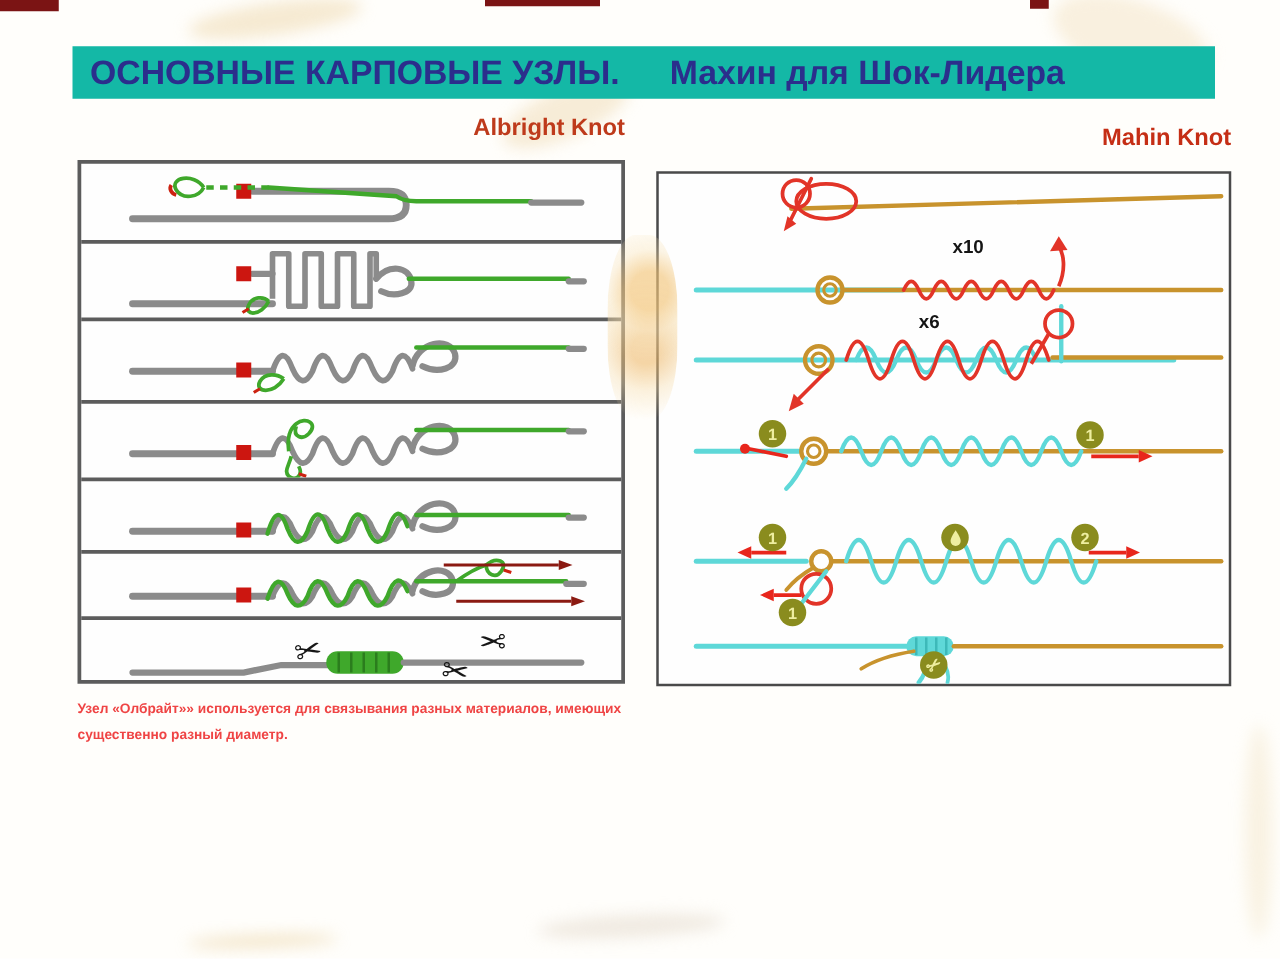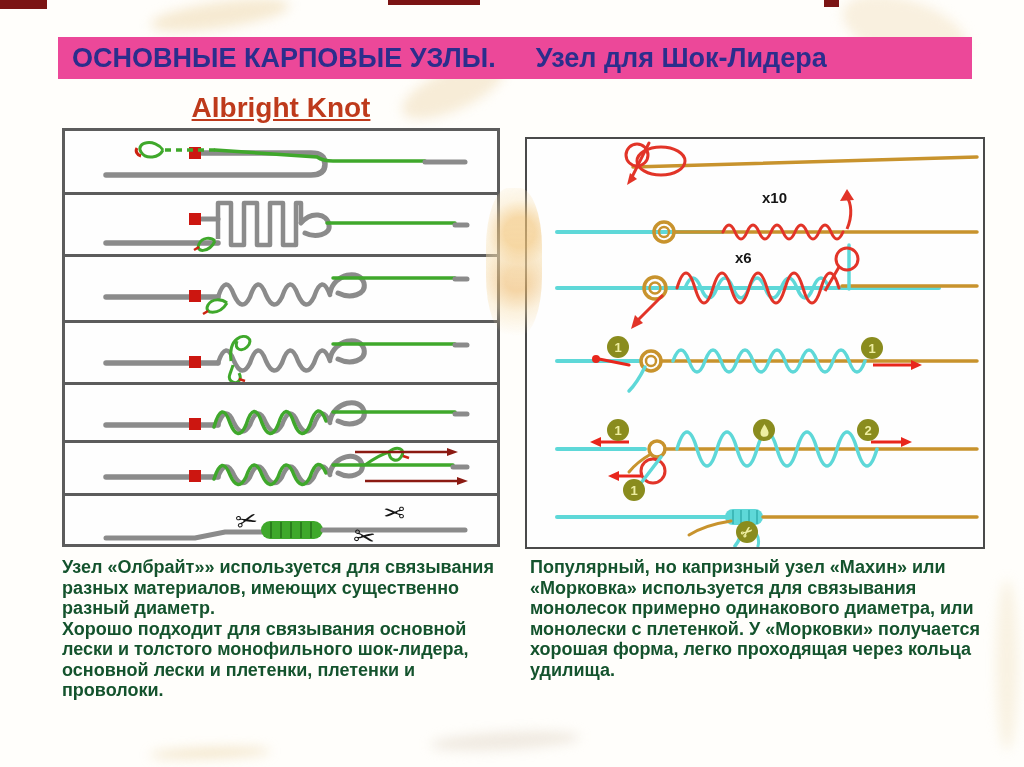--- a/index.html
+++ b/index.html
@@ -1,40 +1,40 @@
 <!DOCTYPE html>
 <html><head>
 <meta charset="utf-8">
 <style>
   html,body{margin:0;padding:0;background:#ffffff;}
   .slide{position:relative;width:1024px;height:767px;background:#fffefb;overflow:hidden;
          font-family:"Liberation Sans",sans-serif;}
   
   .streak{position:absolute;border-radius:50%;filter:blur(6px);pointer-events:none;}
   .edge-mark{position:absolute;background:#7b1414;}
-  .title-bar{position:absolute;left:58px;top:37px;width:914px;height:42px;background:#ec4899;
+  .title-bar{position:absolute;left:58px;top:37px;width:914px;height:42px;background:#14b8a6;
              display:flex;align-items:center;padding-left:14px;box-sizing:border-box;}
   .title-part{font-size:27px;font-weight:bold;color:#2b2e8c;white-space:nowrap;}
   .title-part.p2{margin-left:40px;}
-  .knot-heading{position:absolute;font-size:28px;font-weight:bold;text-align:center;text-decoration:underline;}
+  .knot-heading{position:absolute;font-size:19px;font-weight:bold;text-align:right;}
   .knot-heading.albright{left:62px;top:92px;width:438px;color:#be3a1b;}
   .knot-heading.mahin{left:527px;top:100px;width:458px;color:#c52e15;}
   .albright-box{position:absolute;left:62px;top:128px;width:438px;background:#fefefe;
                 border:3px solid #5c5c5c;z-index:2;box-sizing:border-box;}
   .apanel{position:relative;border-bottom:3px solid #5c5c5c;}
   .apanel:last-child{border-bottom:none;}
   .apanel svg{display:block;width:432px;}
   .mahin-box{position:absolute;left:525px;top:137px;width:460px;height:412px;background:#fefefe;
              border:2px solid #4a4a4a;z-index:2;box-sizing:border-box;}
   .mahin-box svg.mahin-svg{display:block;width:456px;height:408px;}
   .badge{position:absolute;width:22px;height:22px;border-radius:50%;background:#8a8c1e;
          color:#eeeea0;font-weight:bold;font-size:13px;display:flex;align-items:center;
          justify-content:center;z-index:3;}
   .coil-label{position:absolute;font-weight:bold;font-size:15px;color:#151515;z-index:3;}
-  .desc{position:absolute;font-size:18px;font-weight:bold;color:#14532d;line-height:20.5px;}
+  .desc{position:absolute;font-size:11px;font-weight:bold;color:#ef4444;line-height:20.5px;}
   .desc p{margin:0;}
   .desc.left{left:62px;top:557px;width:452px;}
   .desc.right{left:530px;top:557px;width:458px;}
   .gear{position:absolute;left:486px;top:188px;width:56px;height:148px;z-index:3;opacity:.75;
         background:
           radial-gradient(circle at 60% 30%, rgba(242,196,120,.85) 0 14%, rgba(247,224,178,.45) 30%, rgba(255,255,255,0) 52%),
           radial-gradient(circle at 55% 62%, rgba(238,186,110,.8) 0 12%, rgba(246,220,170,.5) 34%, rgba(255,255,255,0) 58%);
         border-radius:40%;pointer-events:none;}
 </style>
 </head>
@@ -48,24 +48,25 @@
   <div class="streak" style="left:430px;top:732px;width:150px;height:18px;background:rgba(225,215,200,.5);transform:rotate(-3deg);"></div>
   <div class="streak" style="left:150px;top:748px;width:120px;height:10px;background:rgba(232,206,150,.5);transform:rotate(-2deg);"></div>
   <div class="streak" style="left:996px;top:580px;width:22px;height:170px;background:rgba(240,225,190,.4);"></div>
 
   <div class="edge-mark" style="left:0;top:0;width:47px;height:9px;"></div>
   <div class="edge-mark" style="left:388px;top:0;width:92px;height:5px;"></div>
   <div class="edge-mark" style="left:824px;top:0;width:15px;height:7px;"></div>
 
   <div class="title-bar">
     <span class="title-part">ОСНОВНЫЕ КАРПОВЫЕ УЗЛЫ.</span>
-    <span class="title-part p2">Узел для Шок-Лидера</span>
+    <span class="title-part p2">Махин для Шок-Лидера</span>
   </div>
 
   <div class="knot-heading albright">Albright Knot</div>
+  <div class="knot-heading mahin">Mahin Knot</div>
 
   <div class="gear"></div>
 
   <div class="albright-box">
 
     <div class="apanel" style="height:61px;">
       <svg viewBox="0 0 432 61" style="height:61px;" preserveAspectRatio="none">
         <path d="M41,44 H246 Q260,44 260,33 Q260,22 246,22 H137" fill="none" stroke="#8b8b8b" stroke-width="5.5" stroke-linecap="round"></path>
         <rect x="124" y="16" width="12" height="12" fill="#cc1610"></rect>
         <path d="M360,30 H268 Q258,30 252,26 L150,19" fill="none" stroke="#3fa82b" stroke-width="3.5" stroke-linecap="round"></path>
@@ -239,19 +240,17 @@
     <div class="badge" style="left:330px;top:280px;">2</div>
     <div class="badge" style="left:96px;top:340px;">1</div>
 
     <div class="badge" style="left:209px;top:382px;font-size:14px;">
       <span style="transform:rotate(-40deg);display:inline-block;">✂</span>
     </div>
   </div>
 
   <div class="desc left">
     <p>Узел «Олбрайт»» используется для связывания разных материалов, имеющих существенно разный диаметр.</p>
-    <p>Хорошо подходит для связывания основной лески и толстого монофильного шок-лидера, основной лески и плетенки, плетенки и проволоки.</p>
   </div>
   <div class="desc right">
-    <p>Популярный, но капризный узел «Махин» или «Морковка» используется для связывания монолесок  примерно одинакового диаметра, или монолески с плетенкой. У «Морковки» получается хорошая форма, легко проходящая через кольца удилища.</p>
   </div>
 
 </div>
 
 </body></html>

